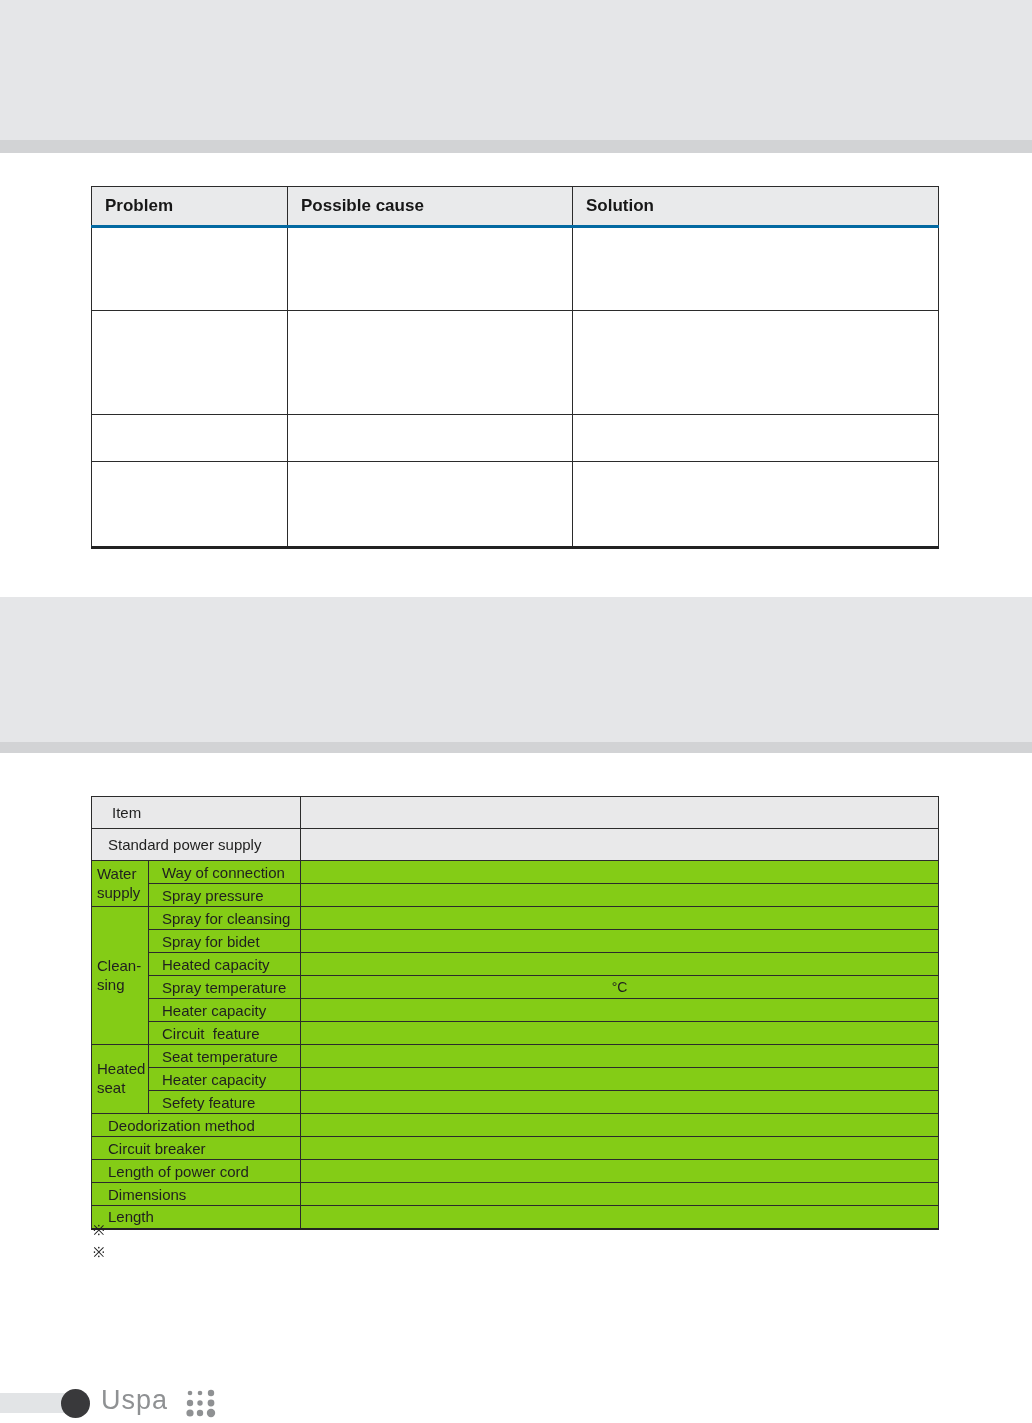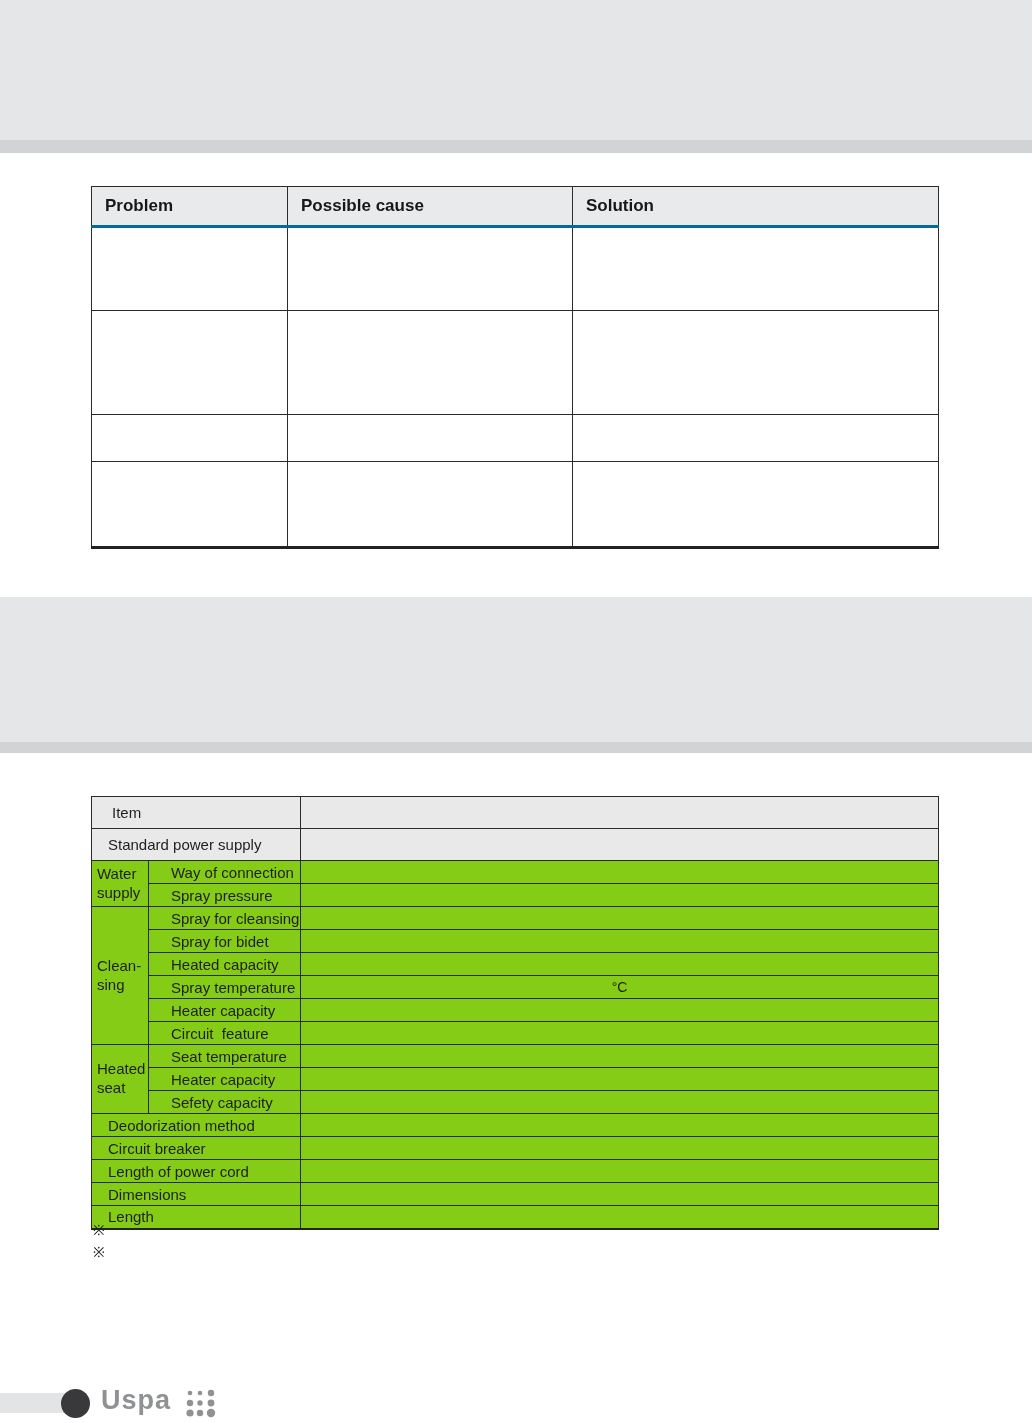--- a/index.html
+++ b/index.html
@@ -49,34 +49,34 @@
   .spec-table td {
     border:1px solid #2b2b2b;
     height:23px;
     vertical-align:middle;
     background:#84cc16;
   }
   .spec-table tr.gray td { background:#e9e9ea; height:32px; }
   .spec-table td.lbl  { padding-left:16px; white-space:pre; }
   .spec-table td.lbl-item { padding-left:20px; white-space:pre; }
   .spec-table td.grp  { padding-left:5px; line-height:1.25; }
-  .spec-table td.sub  { padding-left:22px; white-space:pre; }
+  .spec-table td.sub  { padding-left:13px; white-space:pre; }
   .spec-table td.val  { }
   .spec-table td.val-center { text-align:center; font-size:14px; }
 
   
   .notes { position:absolute; left:93px; top:1219px; }
   .note-line { font-size:14px; height:22px; line-height:22px; color:#1f1f1f; }
 
   
   .footer-bar   { position:absolute; left:0; top:1393px; width:64px; height:20px; background:#e2e4e6; }
   .footer-dot   { position:absolute; left:61px; top:1389px; width:29px; height:29px; border-radius:50%; background:#39393b; }
   .footer-logo  {
     position:absolute; left:101px; top:1385px;
-    font-size:27px; font-weight:bold; letter-spacing:1px; color:#8f9193;
+    font-size:27px; font-weight:normal; letter-spacing:1px; color:#8f9193;
   }
   .footer-dots  { position:absolute; left:185px; top:1388px; width:34px; height:31px; }
 </style>
 </head>
 <body>
 
 <div class="page">
 
   <div class="band-top"></div>
   <div class="strip-top"></div>
@@ -174,21 +174,21 @@
       <tr>
         <td rowspan="3" class="grp">Heated seat</td>
         <td class="sub">Seat temperature</td>
         <td class="val"></td>
       </tr>
       <tr>
         <td class="sub">Heater capacity</td>
         <td class="val"></td>
       </tr>
       <tr>
-        <td class="sub">Sefety capacity</td>
+        <td class="sub">Sefety feature</td>
         <td class="val"></td>
       </tr>
 
       <tr>
         <td colspan="2" class="lbl">Deodorization method</td>
         <td class="val"></td>
       </tr>
       <tr>
         <td colspan="2" class="lbl">Circuit breaker</td>
         <td class="val"></td>

